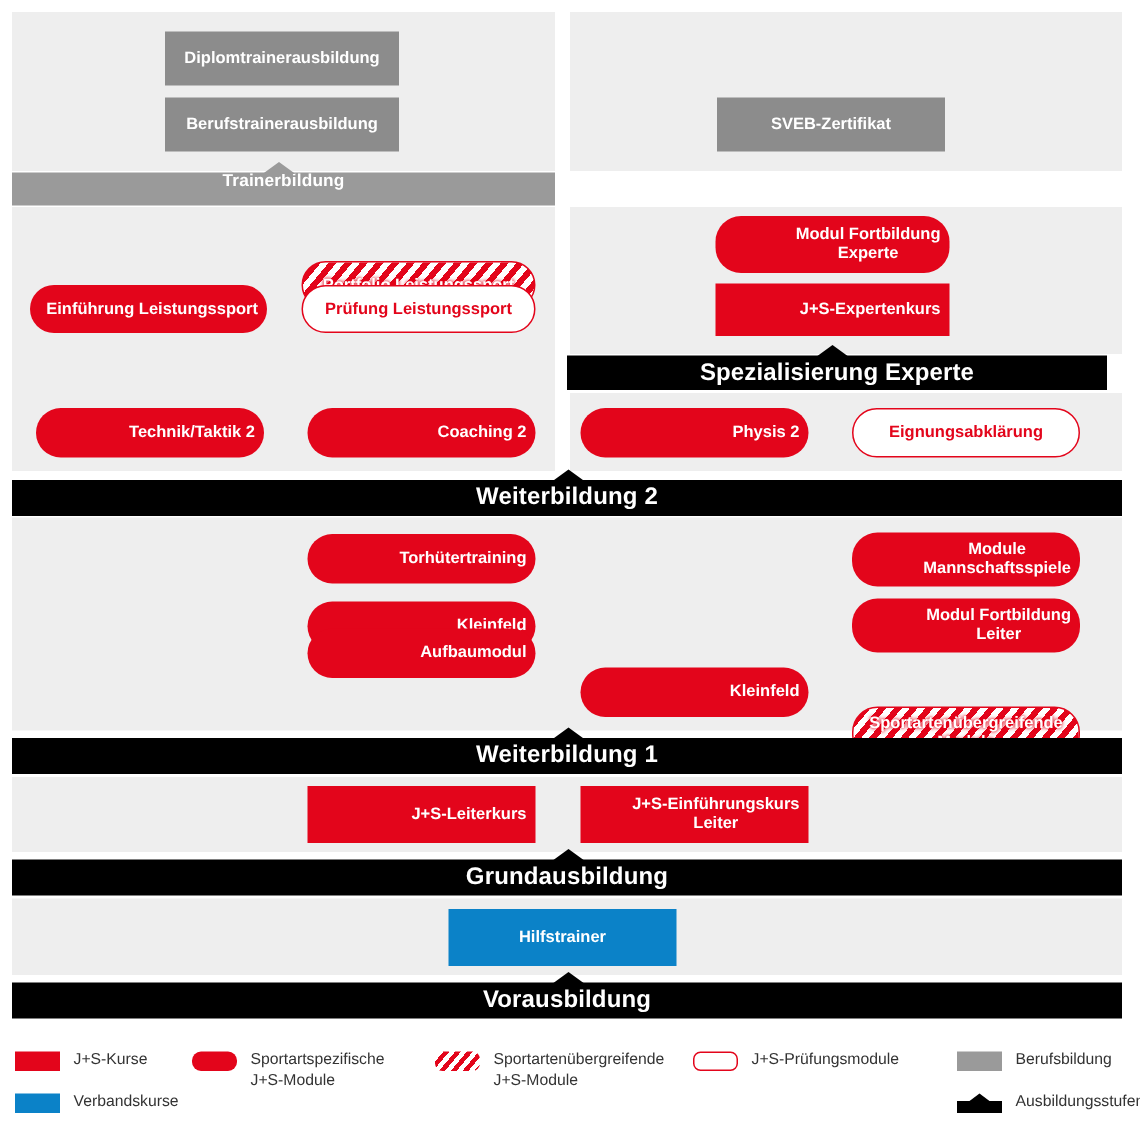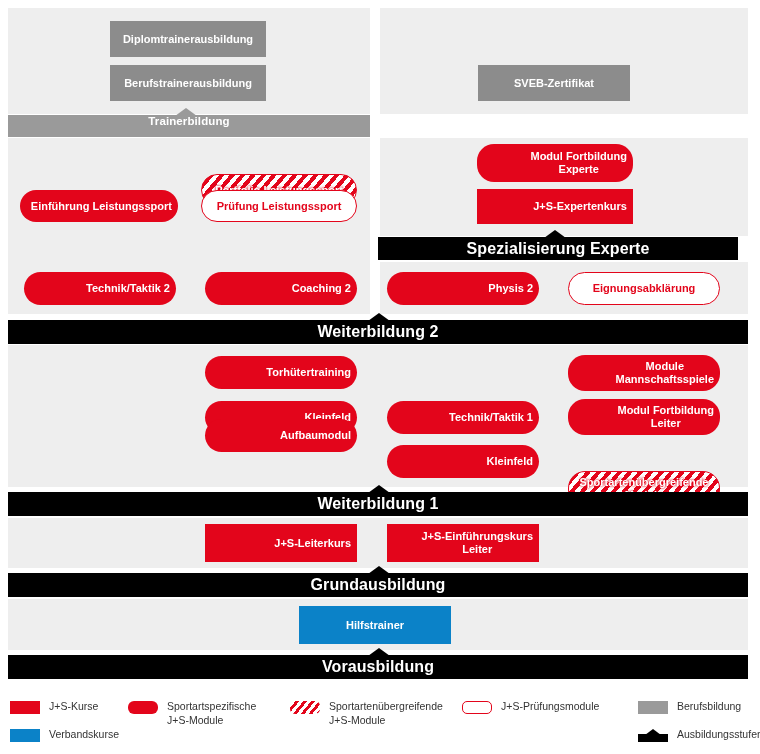--- a/index.html
+++ b/index.html
@@ -170,23 +170,20 @@
   <div class="abs node pill n-red" style="left:205px;top:356px;width:152px;height:33px;">
     <span class="lbl">Torhütertraining</span>
   </div>
   <div class="abs node pill n-red" style="left:205px;top:401px;width:152px;height:33px;">
     <span class="lbl">Kleinfeld</span>
   </div>
   <div class="abs node pill n-red" style="left:205px;top:419px;width:152px;height:33px;">
     <span class="lbl">Aufbaumodul</span>
   </div>
 
-  <div class="abs node pill n-red" style="left:387px;top:401px;width:152px;height:33px;">
-    <span class="lbl">Technik/Taktik 1</span>
-  </div>
   <div class="abs node pill n-red" style="left:387px;top:445px;width:152px;height:33px;">
     <span class="lbl">Kleinfeld</span>
   </div>
 
   <div class="abs node pill n-red" style="left:568px;top:355px;width:152px;height:36px;white-space:pre-line;">
     <span class="lbl">Module
 Mannschaftsspiele</span>
   </div>
   <div class="abs node pill n-red" style="left:568px;top:399px;width:152px;height:36px;white-space:pre-line;">
     <span class="lbl">Modul Fortbildung

